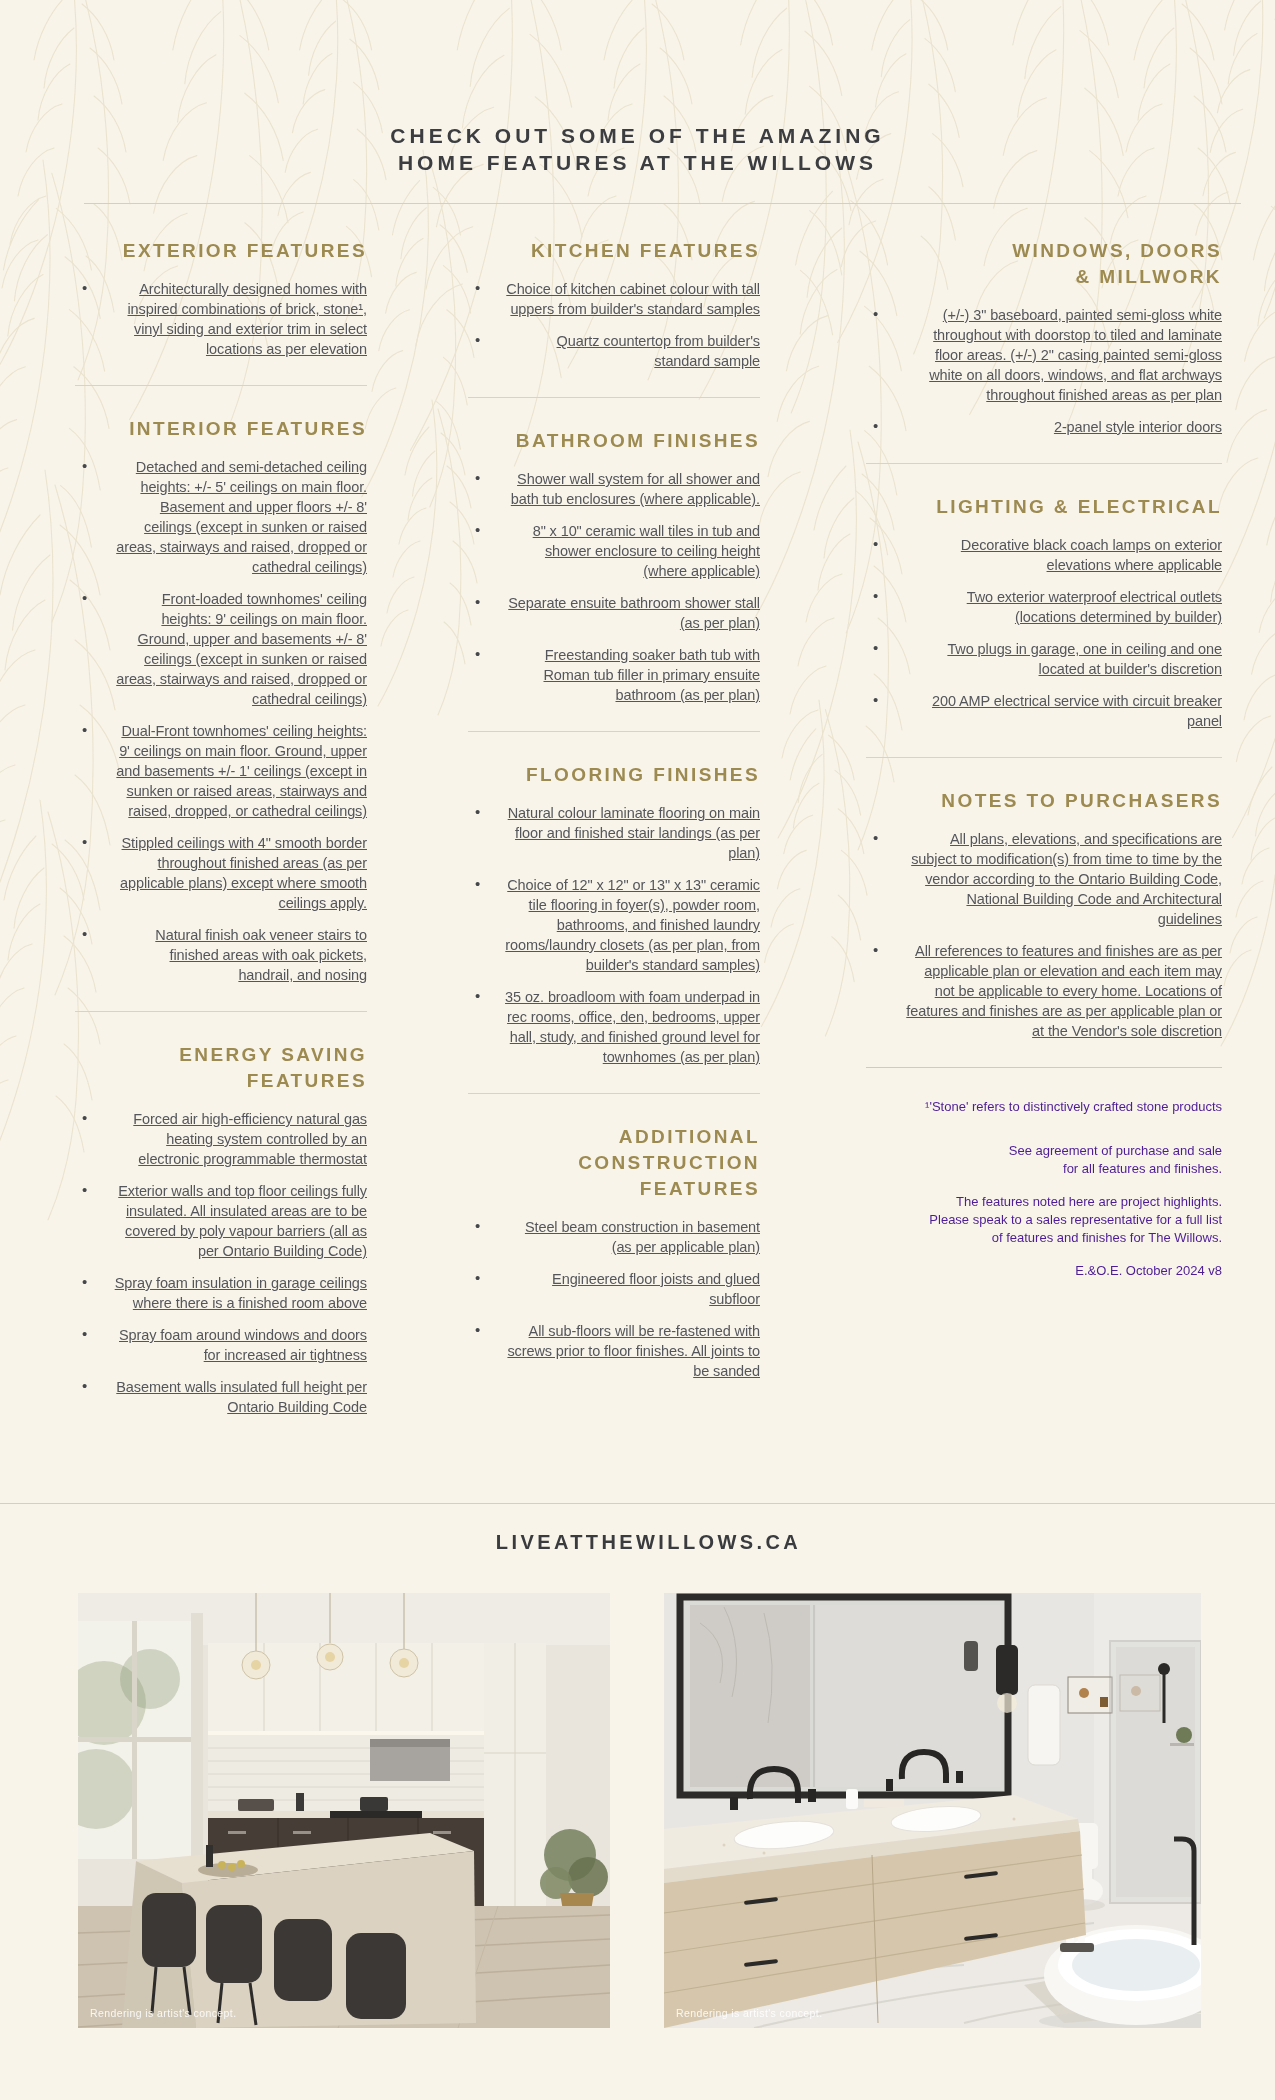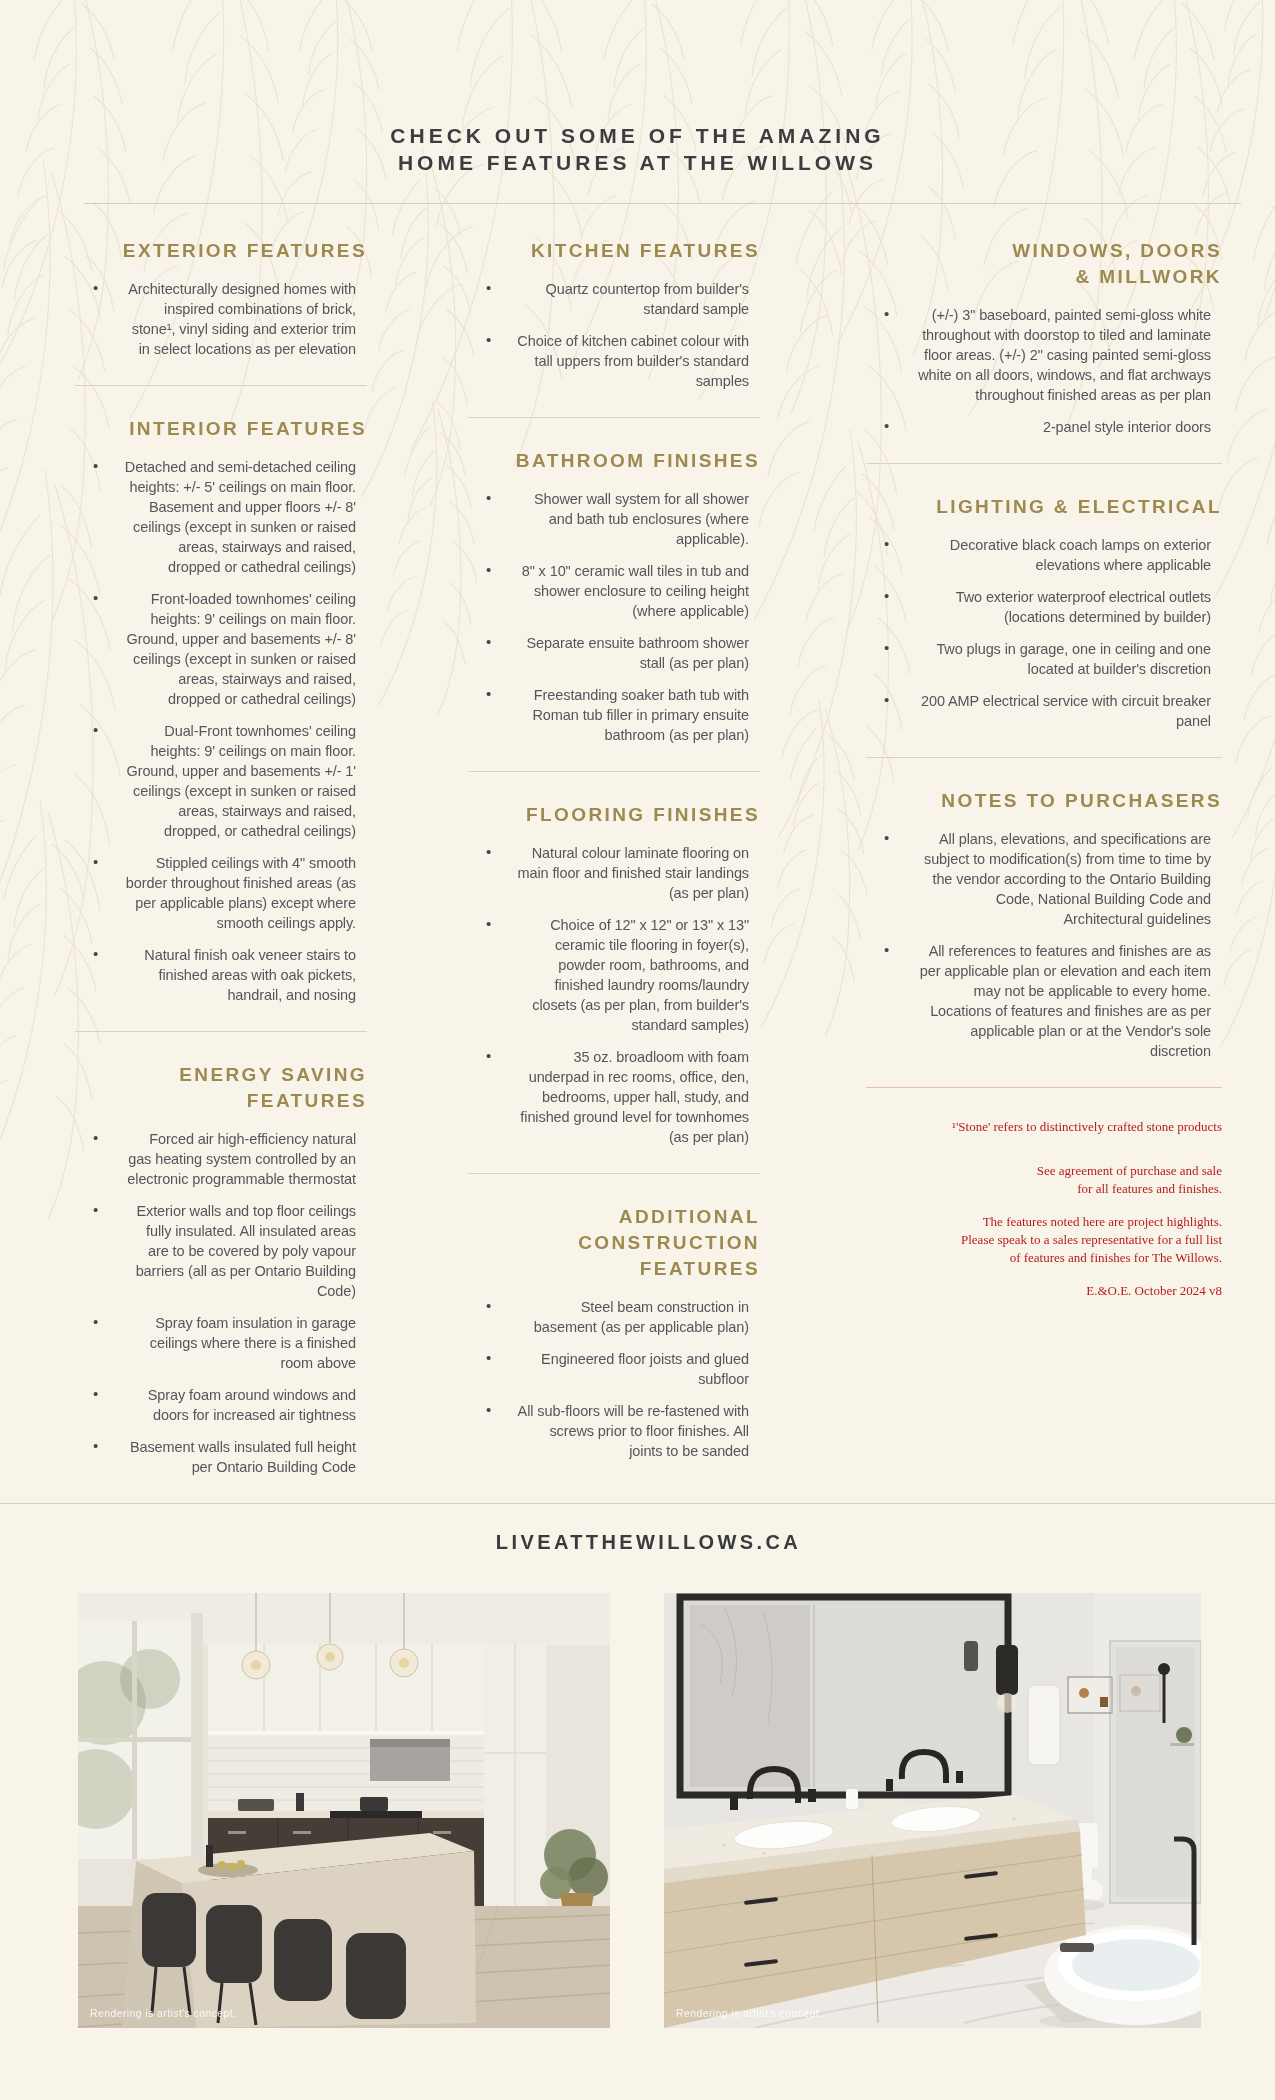--- a/index.html
+++ b/index.html
@@ -19,29 +19,29 @@
   }
   .rule-top{position:absolute;top:203px;left:84px;width:1157px;height:1px;background:#d4cfc4;z-index:1;}
   .col{position:absolute;top:238px;z-index:2;text-align:right;}
   .col1{left:75px;width:292px;}
   .col2{left:468px;width:292px;}
   .col3{left:866px;width:356px;}
   .sec-h{
     margin:0 0 15px;font-size:19px;line-height:26px;letter-spacing:2.4px;
     color:#9d8a50;font-weight:700;white-space:pre-line;
   }
-  .bullets{list-style:none;margin:11px;padding:0;}
+  .bullets{list-style:none;margin:0;padding:0;text-decoration:underline;}
   .bullets li{
     position:relative;padding-left:37px;font-size:14.5px;line-height:20px;
     letter-spacing:-0.1px;margin:0 0 12px;color:#54565b;
   }
   .bullets li::before{content:"•";position:absolute;left:7px;top:-1px;font-size:15px;color:#45474b;}
   .sec-rule{height:1px;background:#dbd3bf;margin:26px 0 30px;}
   .sec-rule.pink{background:#e6c2b6;}
-  .footnotes{font-size:13px;line-height:18px;color:#b91c1c;font-family:Liberation Serif, serif;}
+  .footnotes{font-size:13px;line-height:18px;color:#4c1d95;}
   .footnotes p{margin:0 0 15px;white-space:pre-line;}
   .footnotes p.first{margin-bottom:26px;}
   .rule-bottom{position:absolute;top:1503px;left:0;width:1275px;height:1px;background:#d4cfc4;z-index:1;}
   .site{
     position:absolute;top:1531px;left:0;right:0;text-align:center;z-index:2;
     font-size:20px;font-weight:700;letter-spacing:3.4px;color:#393b3e;padding-left:22px;
   }
   .photo{position:absolute;top:1593px;height:435px;margin:0;z-index:2;overflow:hidden;}
   .photo-kitchen{left:78px;width:532px;}
   .photo-bath{left:664px;width:537px;}
@@ -136,22 +136,22 @@
         <li>Spray foam around windows and doors for increased air tightness</li>
         <li>Basement walls insulated full height per Ontario Building Code</li>
       </ul>
     </section>
   </div>
 
   <div class="col col2">
     <section>
       <h2 class="sec-h">KITCHEN FEATURES</h2>
       <ul class="bullets">
+        <li>Choice of kitchen cabinet colour with tall uppers from builder's standard samples</li>
         <li>Quartz countertop from builder's standard sample</li>
-        <li>Choice of kitchen cabinet colour with tall uppers from builder's standard samples</li>
       </ul>
     </section>
     <div class="sec-rule"></div>
     <section>
       <h2 class="sec-h">BATHROOM FINISHES</h2>
       <ul class="bullets">
         <li>Shower wall system for all shower and bath tub enclosures (where applicable).</li>
         <li>8" x 10" ceramic wall tiles in tub and shower enclosure to ceiling height (where applicable)</li>
         <li>Separate ensuite bathroom shower stall (as per plan)</li>
         <li>Freestanding soaker bath tub with Roman tub filler in primary ensuite bathroom (as per plan)</li>

